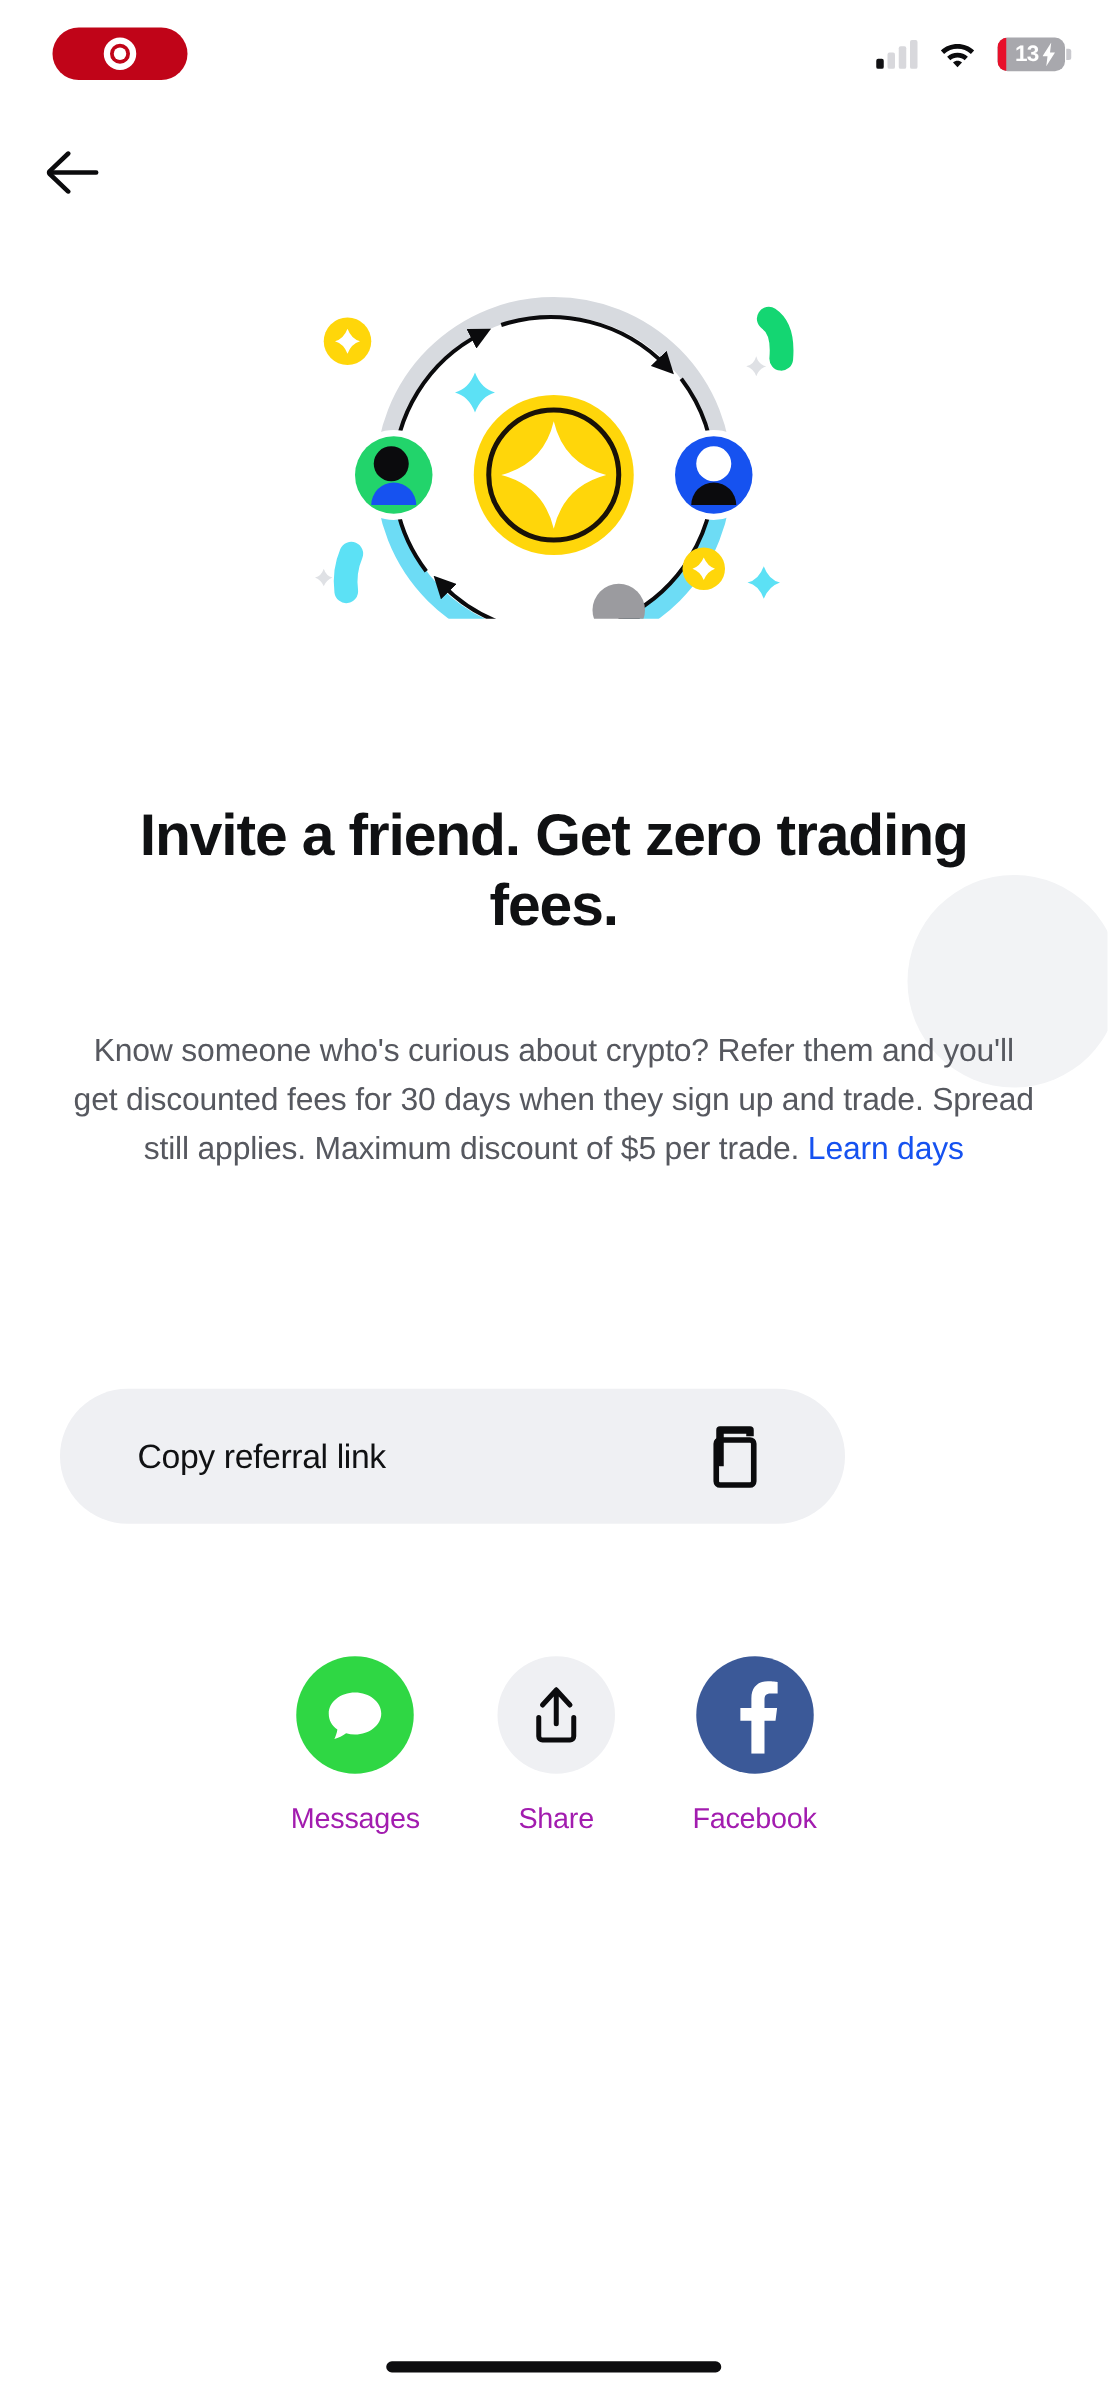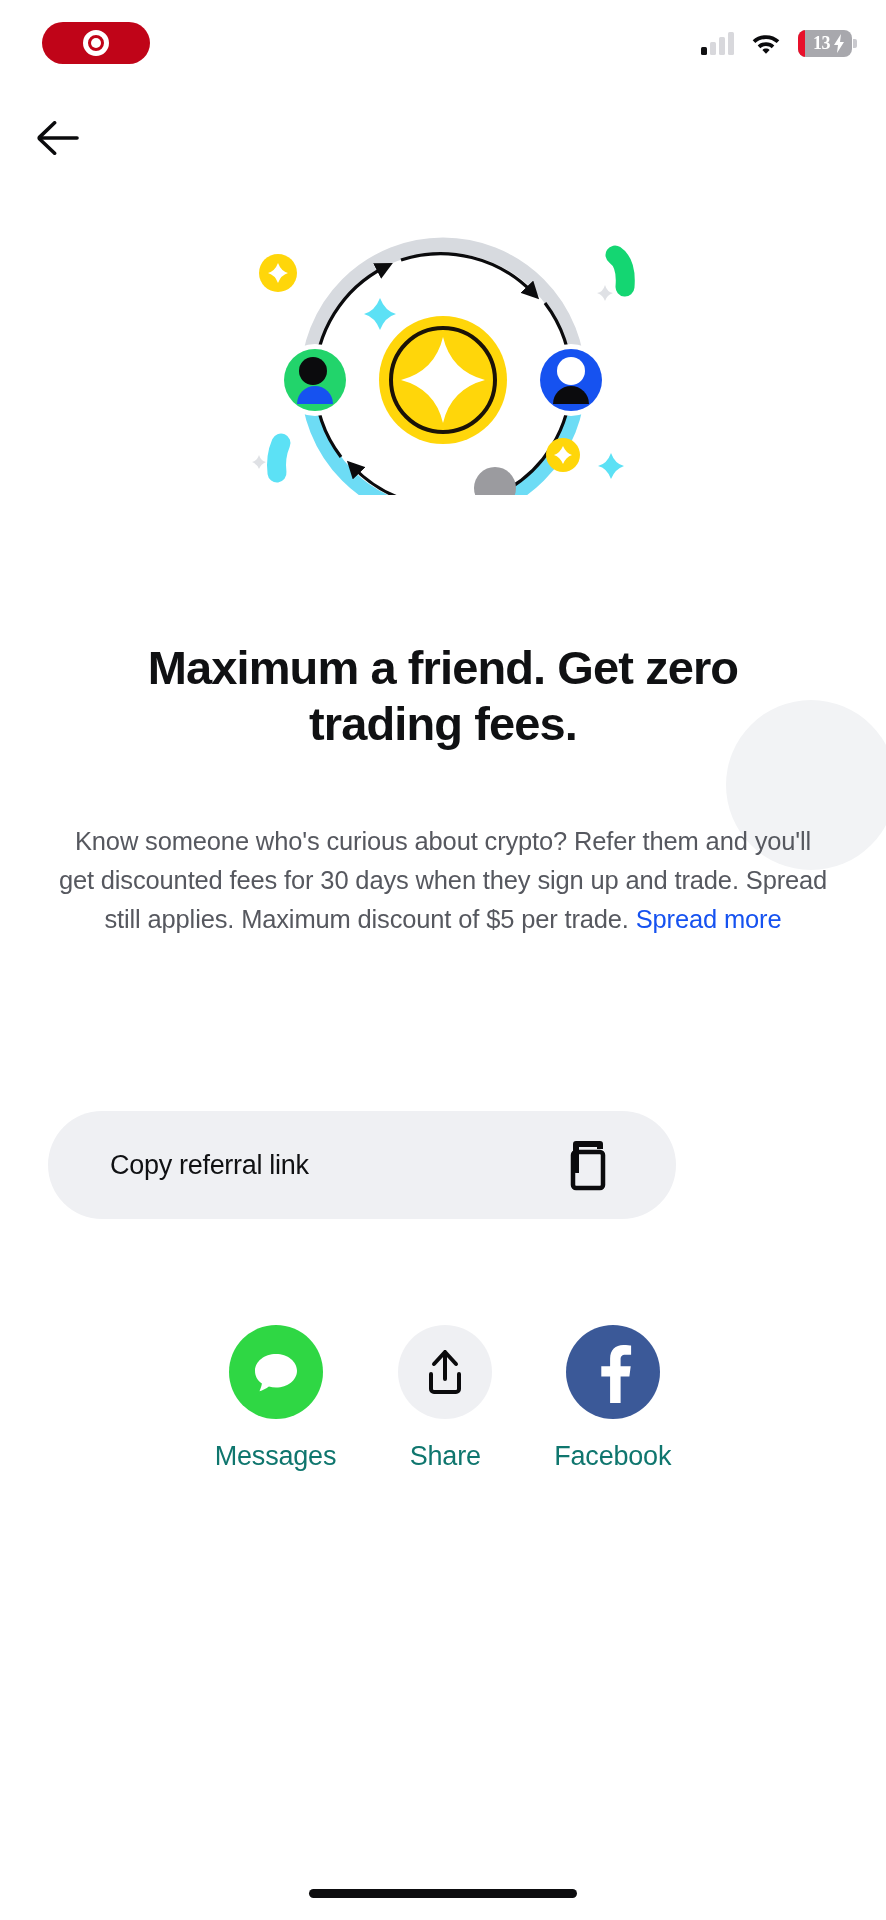--- a/index.html
+++ b/index.html
@@ -47,21 +47,20 @@
     overflow:hidden;
   }
   .batt-fill {
     position:absolute; left:0; top:0; bottom:0; width:13%;
     background:#e8102a;
   }
   .batt-num {
     position:absolute; inset:0; display:flex; align-items:center; justify-content:center;
     font-size:18px; font-weight:700; color:#ffffff; letter-spacing:-0.5px;
     padding-right:7px;
-    font-family:Liberation Serif, serif;
   }
   .batt-bolt { position:absolute; right:7px; top:4px; width:11px; height:19px; }
   .batt-cap {
     position:absolute; right:-5px; top:9px; width:4px; height:9px;
     background:#c9c9ce; border-radius:0 2px 2px 0;
   }
 
   
   .backbtn {
     position:absolute; left:30px; top:110px; width:56px; height:56px;
@@ -111,21 +110,21 @@
     position:absolute; left:0; top:1325px; width:886px;
     display:flex; justify-content:center; gap:62px;
   }
   .share-item {
     display:flex; flex-direction:column; align-items:center; gap:22px; cursor:pointer;
   }
   .share-circle {
     width:94px; height:94px; border-radius:50%;
     display:flex; align-items:center; justify-content:center;
   }
-  .share-label { font-size:27px; color:#0f766e; letter-spacing:-0.2px; }
+  .share-label { font-size:23px; color:#a21caf; letter-spacing:-0.2px; }
 
   
   .home-indicator {
     position:absolute; left:50%; transform:translateX(-50%);
     bottom:22px; width:268px; height:9px; border-radius:5px; background:#0d0d0f;
   }
 </style>
 </head>
 <body>
 
@@ -223,24 +222,24 @@
       <path d="M147 93 q5 13 16 16 q-11 3 -16 16 q-5 -13 -16 -16 q11 -3 16 -16z" fill="#5CE1F5"></path>
       <path d="M378 248 q4 11 13 13 q-9 3 -13 13 q-4 -11 -13 -13 q9 -2 13 -13z" fill="#5CE1F5"></path>
 
       <path d="M372 80 q2 7 8 8 q-6 2 -8 8 q-2 -6 -8 -8 q6 -1 8 -8z" fill="#dfe1e5"></path>
       <path d="M26 250 q2 6 7 7 q-5 2 -7 7 q-2 -5 -7 -7 q5 -1 7 -7z" fill="#dfe1e5"></path>
     </svg>
   </div>
 
   <div class="ghost-circle"></div>
 
-  <h1 class="headline">Maximum a friend. Get zero trading fees.</h1>
+  <h1 class="headline">Invite a friend. Get zero trading fees.</h1>
 
   <p class="body-copy">
-    <span>Know someone who's curious about crypto? Refer them and you'll get discounted fees for 30 days when they sign up and trade. Spread still applies. Maximum discount of $5 per trade. </span><a href="#">Spread more</a>
+    <span>Know someone who's curious about crypto? Refer them and you'll get discounted fees for 30 days when they sign up and trade. Spread still applies. Maximum discount of $5 per trade. </span><a href="#">Learn days</a>
   </p>
 
   <div class="copy-btn">
     <span class="copy-label">Copy referral link</span>
     <svg width="52" height="54" viewBox="0 0 52 54">
       <path d="M15 3 h24 a3 3 0 0 1 3 3 v5 h-6 V9 H18 v26 h-3 a3 3 0 0 1 -3 -3 V6 a3 3 0 0 1 3 -3 z" fill="#0b0b0d"></path>
       <rect x="12" y="14" width="30" height="36" rx="3" ry="3" fill="none" stroke="#0b0b0d" stroke-width="4.5"></rect>
     </svg>
   </div>
 

